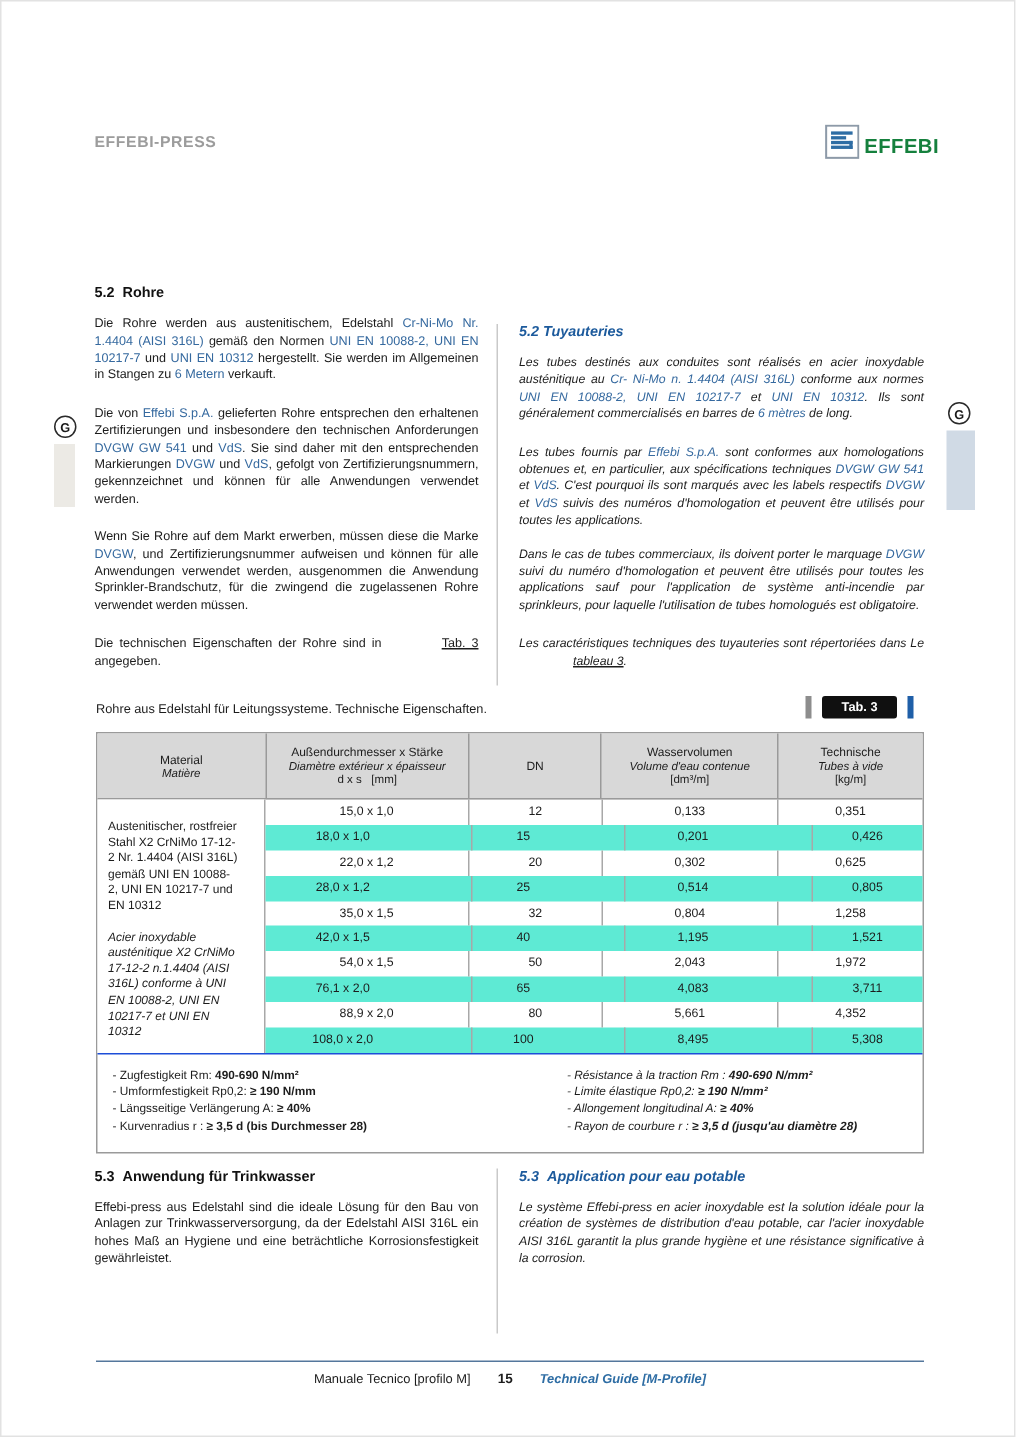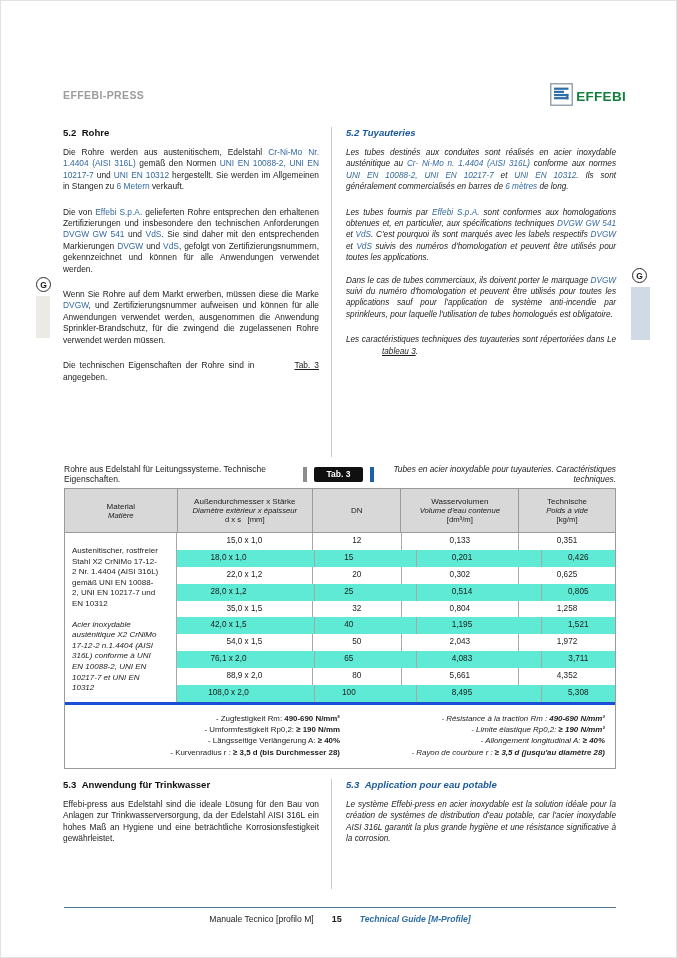--- a/index.html
+++ b/index.html
@@ -7,21 +7,21 @@
     position:relative;width:677px;height:958px;background:#ffffff;
     border:1px solid #e2e2e2;box-sizing:border-box;overflow:hidden;
     font-family:"Liberation Sans", sans-serif;color:#1c1c1c;
   }
   
   .brand{position:absolute;left:62px;top:88px;font-size:10.5px;font-weight:bold;color:#9c9c9c;letter-spacing:.4px;}
   .logo{position:absolute;right:50px;top:82px;display:flex;align-items:center;gap:3px;}
   .logo-text{font-size:13.5px;font-weight:bold;color:#15803d;letter-spacing:.3px;}
   
   .cols{position:absolute;left:62px;width:553px;display:flex;}
-  .s52{top:126px;height:330px;}
+  .s52{top:126px;height:330px;align-items:flex-end;}
   .s53{top:778px;height:110px;}
   .col-de{width:268px;padding-right:12px;box-sizing:border-box;}
   .col-fr{width:285px;padding-left:14px;border-left:1px solid #c9c9c9;box-sizing:border-box;}
   .h-de{font-size:9.6px;font-weight:bold;color:#111;margin:0 0 9px 0;}
   .h-fr{font-size:9.6px;font-weight:bold;font-style:italic;color:#1c5a9c;margin:0 0 9px 0;}
   .para{font-size:8.4px;line-height:11.4px;text-align:justify;margin:0 0 11px 0;}
   .col-fr .para{font-style:italic;font-size:8.2px;}
   .accent{color:#35699f;}
   .u{text-decoration:underline;margin-left:36px;}
   
@@ -57,21 +57,21 @@
   .mat-fr{font-style:italic;margin-top:10px;}
   .dataarea{width:79.7%;}
   .trow{display:flex;height:16.9px;line-height:16.9px;}
   .trow.alt{background:#5eead4;gap:34px;}
   .tcell{font-size:8.2px;text-align:center;box-sizing:border-box;overflow:hidden;}
   .tcell:not(:first-child){border-left:1px solid #a8a8a8;}
   .tcell:nth-child(1){width:30.9%;}
   .tcell:nth-child(2){width:20.2%;}
   .tcell:nth-child(3){width:26.8%;}
   .tcell:nth-child(4){width:22.1%;}
-  .tnotes{display:flex;border-top:3px solid #1d4ed8;padding:8px 10px 10px 10px;box-sizing:border-box;min-height:66px;text-align:right;}
+  .tnotes{display:flex;border-top:1px solid #1d4ed8;padding:8px 10px 10px 10px;box-sizing:border-box;min-height:66px;}
   .notes-col{width:50%;}
   .notes-col.frn{font-style:italic;padding-left:38px;box-sizing:border-box;}
   .note-line{font-size:7.9px;line-height:11.2px;color:#1c1c1c;}
   .note-line b{font-weight:bold;}
   
   .frule{position:absolute;left:63px;top:906px;width:552px;border-top:1.6px solid #54779c;}
   .footer{position:absolute;left:63px;top:913px;width:552px;display:flex;justify-content:center;
     align-items:baseline;gap:18px;}
   .f-left{font-size:8.6px;color:#1c1c1c;}
   .f-page{font-size:9px;font-weight:bold;color:#1c1c1c;}
@@ -117,21 +117,20 @@
       <p class="para" style="margin-top:10px;"><span>Dans le cas de tubes commerciaux, ils doivent porter le marquage </span><span class="accent">DVGW</span><span> suivi du numéro d'homologation et peuvent être utilisés pour toutes les applications sauf pour l'application de système anti-incendie par sprinkleurs, pour laquelle l'utilisation de tubes homologués  est obligatoire.</span></p>
       <p class="para" style="margin-top:14px;"><span>Les caractéristiques techniques des tuyauteries sont répertoriées dans Le </span><span class="u">tableau 3</span><span>.</span></p>
     </div>
   </div>
 
   <div class="tcaption">
     <span class="cap-de">Rohre aus Edelstahl für Leitungssysteme. Technische Eigenschaften.</span>
     <span class="cap-bar gray"></span>
     <span class="cap-badge">Tab. 3</span>
     <span class="cap-bar blue"></span>
-    <span class="cap-fr">Tubes en acier inoxydable pour tuyauteries. Caractéristiques techniques.</span>
   </div>
 
   <div class="ptable">
     <div class="thead">
       <div class="hcell h1">
         <span class="hde">Material</span>
         <span class="hfr">Matière</span>
       </div>
       <div class="hcell h2">
         <span class="hde">Außendurchmesser x Stärke</span>
@@ -141,21 +140,21 @@
       <div class="hcell h3">
         <span class="hde">DN</span>
       </div>
       <div class="hcell h4">
         <span class="hde">Wasservolumen</span>
         <span class="hfr">Volume d'eau contenue</span>
         <span class="hunit">[dm³/m]</span>
       </div>
       <div class="hcell h5">
         <span class="hde">Technische</span>
-        <span class="hfr">Poids à vide</span>
+        <span class="hfr">Tubes à vide</span>
         <span class="hunit">[kg/m]</span>
       </div>
     </div>
     <div class="tbodyrow">
       <div class="mcell">
         <div>Austenitischer, rostfreier Stahl X2 CrNiMo 17-12-2 Nr. 1.4404 (AISI 316L) gemäß UNI EN 10088-2, UNI EN 10217-7 und EN 10312</div>
         <div class="mat-fr">Acier inoxydable austénitique X2 CrNiMo 17-12-2 n.1.4404 (AISI 316L) conforme à UNI EN 10088-2, UNI EN 10217-7 et UNI EN 10312</div>
       </div>
       <div class="dataarea">
           <div class="trow">

